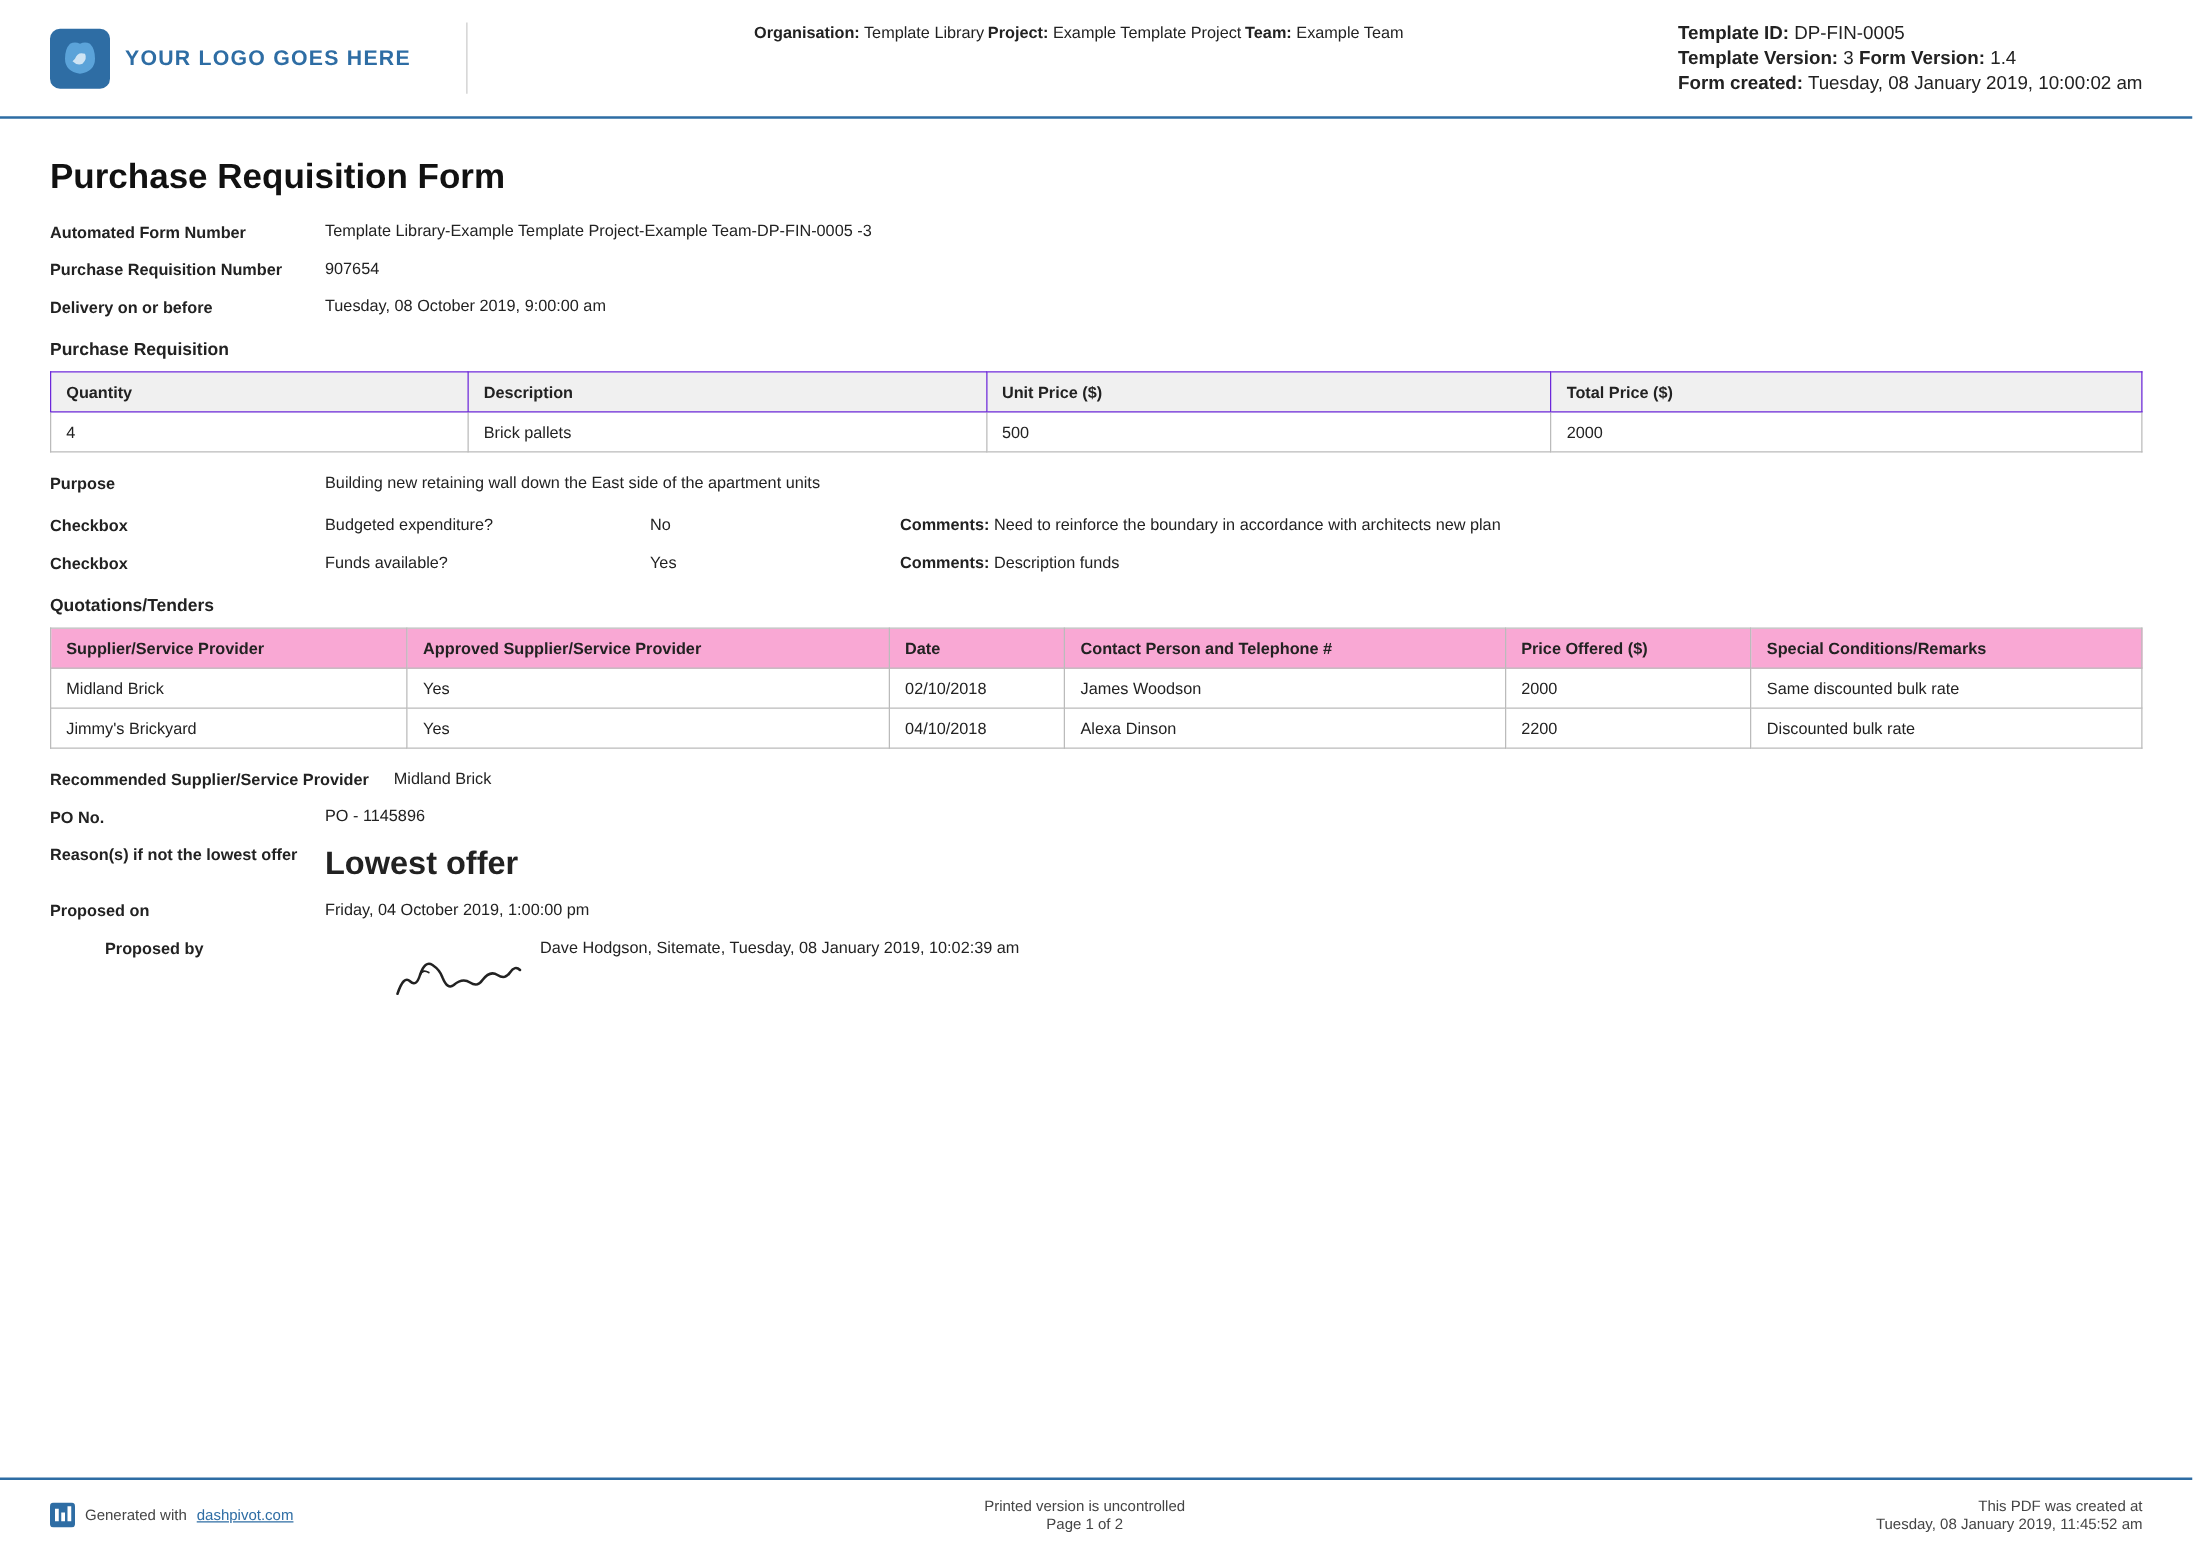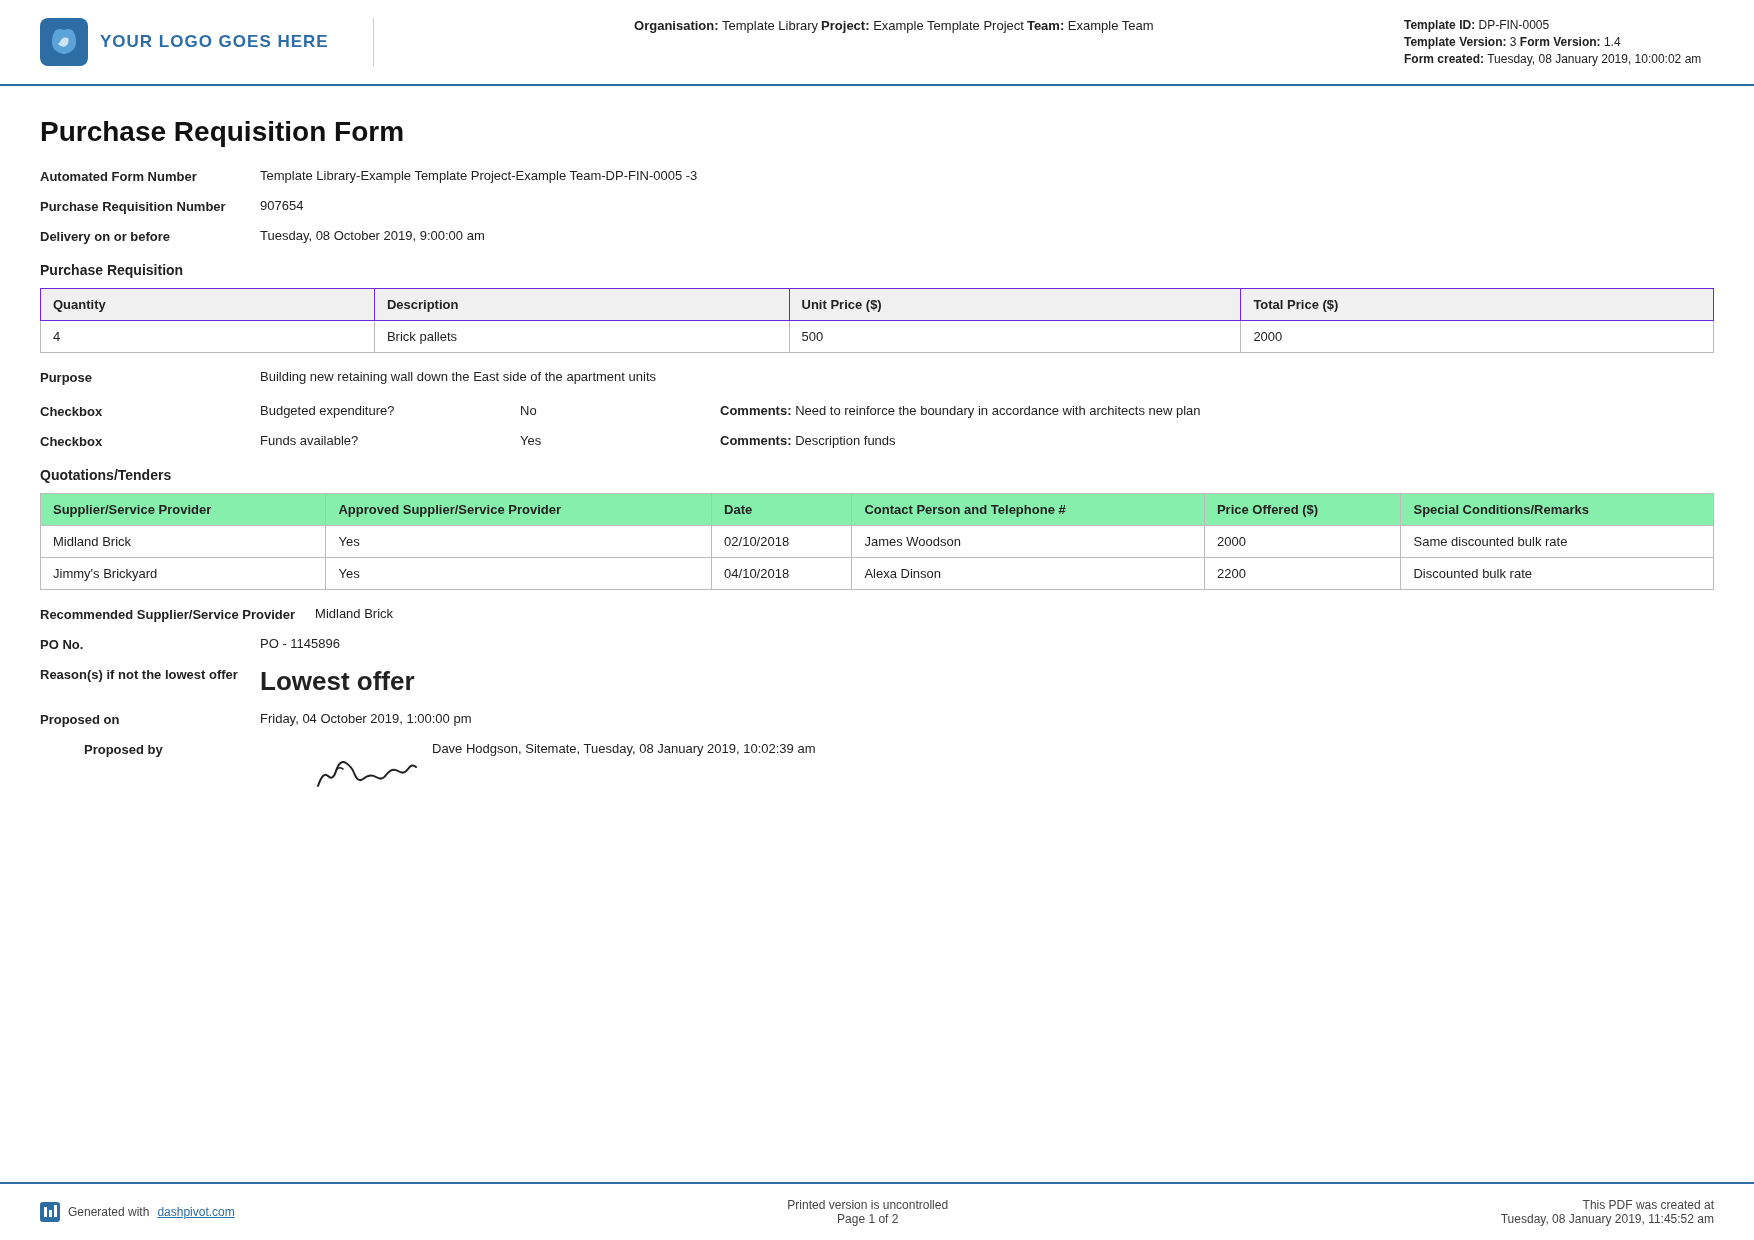--- a/index.html
+++ b/index.html
@@ -61,21 +61,21 @@
     .header-meta p { font-size: 13px; }
     .header-meta span.label { font-weight: bold; }
     .header-right {
       min-width: 340px;
       display: flex;
       flex-direction: column;
       justify-content: center;
       gap: 3px;
       padding-left: 30px;
     }
-    .header-right p { font-size: 12px; }
+    .header-right p { font-size: 15px; }
     .header-right span.label { font-weight: bold; }
 
     
     .main {
       flex: 1;
       padding: 30px 40px 20px 40px;
     }
     .form-title {
       font-size: 28px;
       font-weight: bold;
@@ -154,21 +154,21 @@
     .checkbox-comment .comments-label { font-weight: bold; }
 
     
     .quot-table {
       width: 100%;
       border-collapse: collapse;
       font-size: 13px;
       margin-bottom: 16px;
     }
     .quot-table th {
-      background: #86efac;
+      background: #f9a8d4;
       border: 1px solid #bbb;
       padding: 8px 12px;
       text-align: left;
       font-weight: bold;
     }
     .quot-table td {
       border: 1px solid #bbb;
       padding: 8px 12px;
       vertical-align: top;
     }

